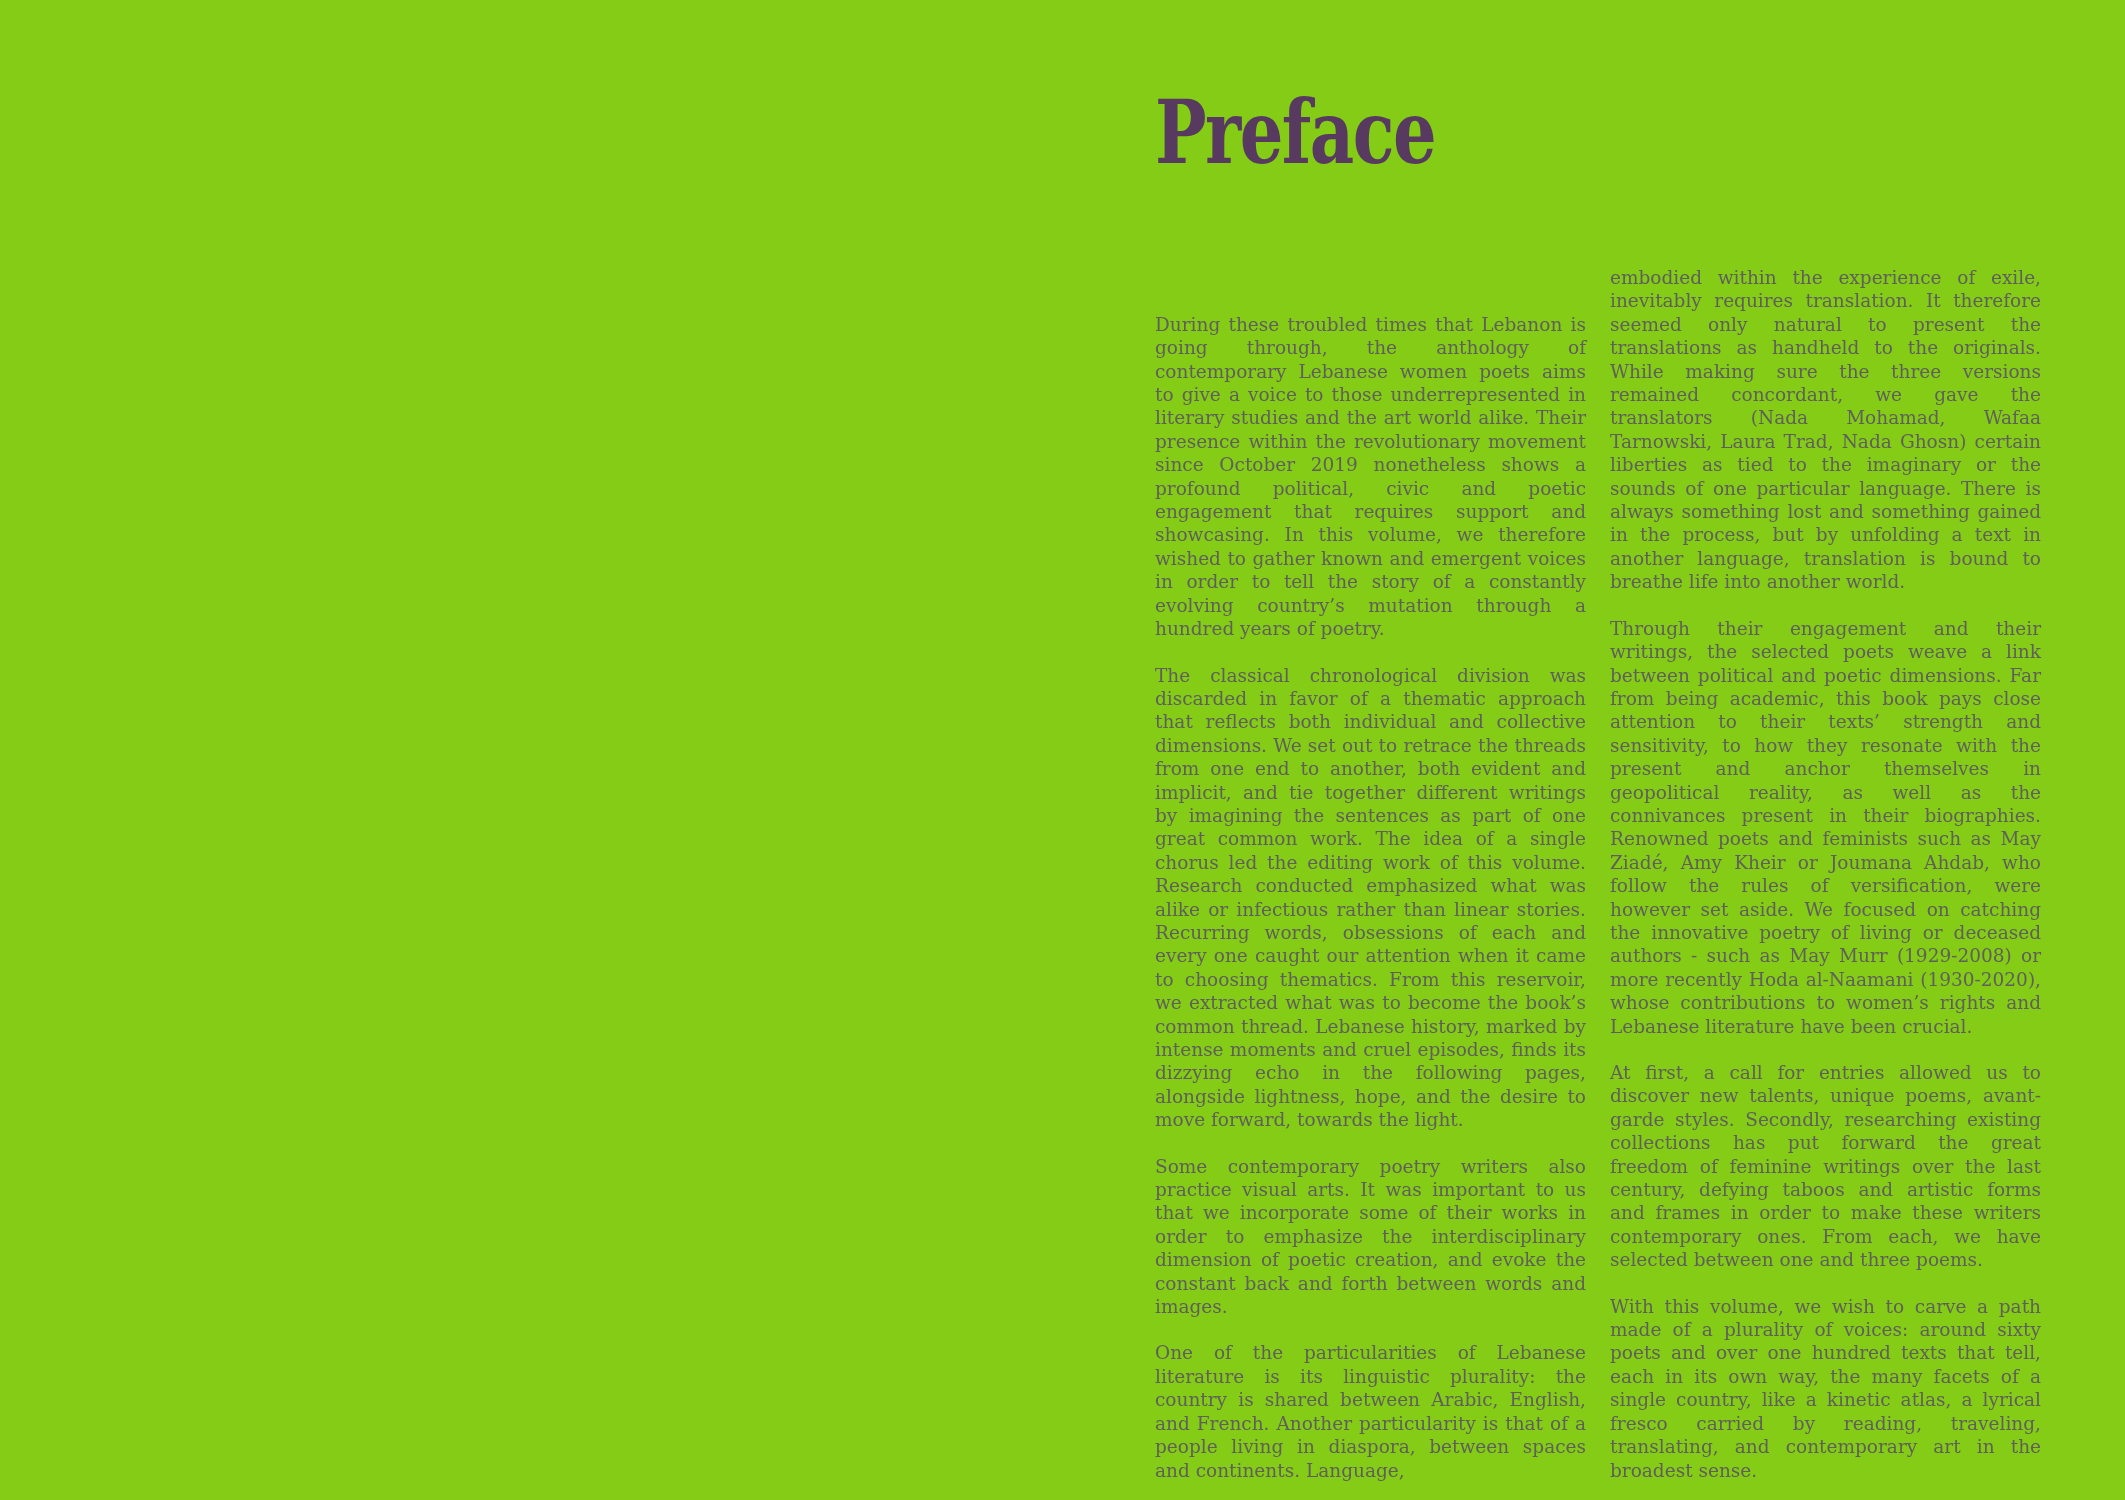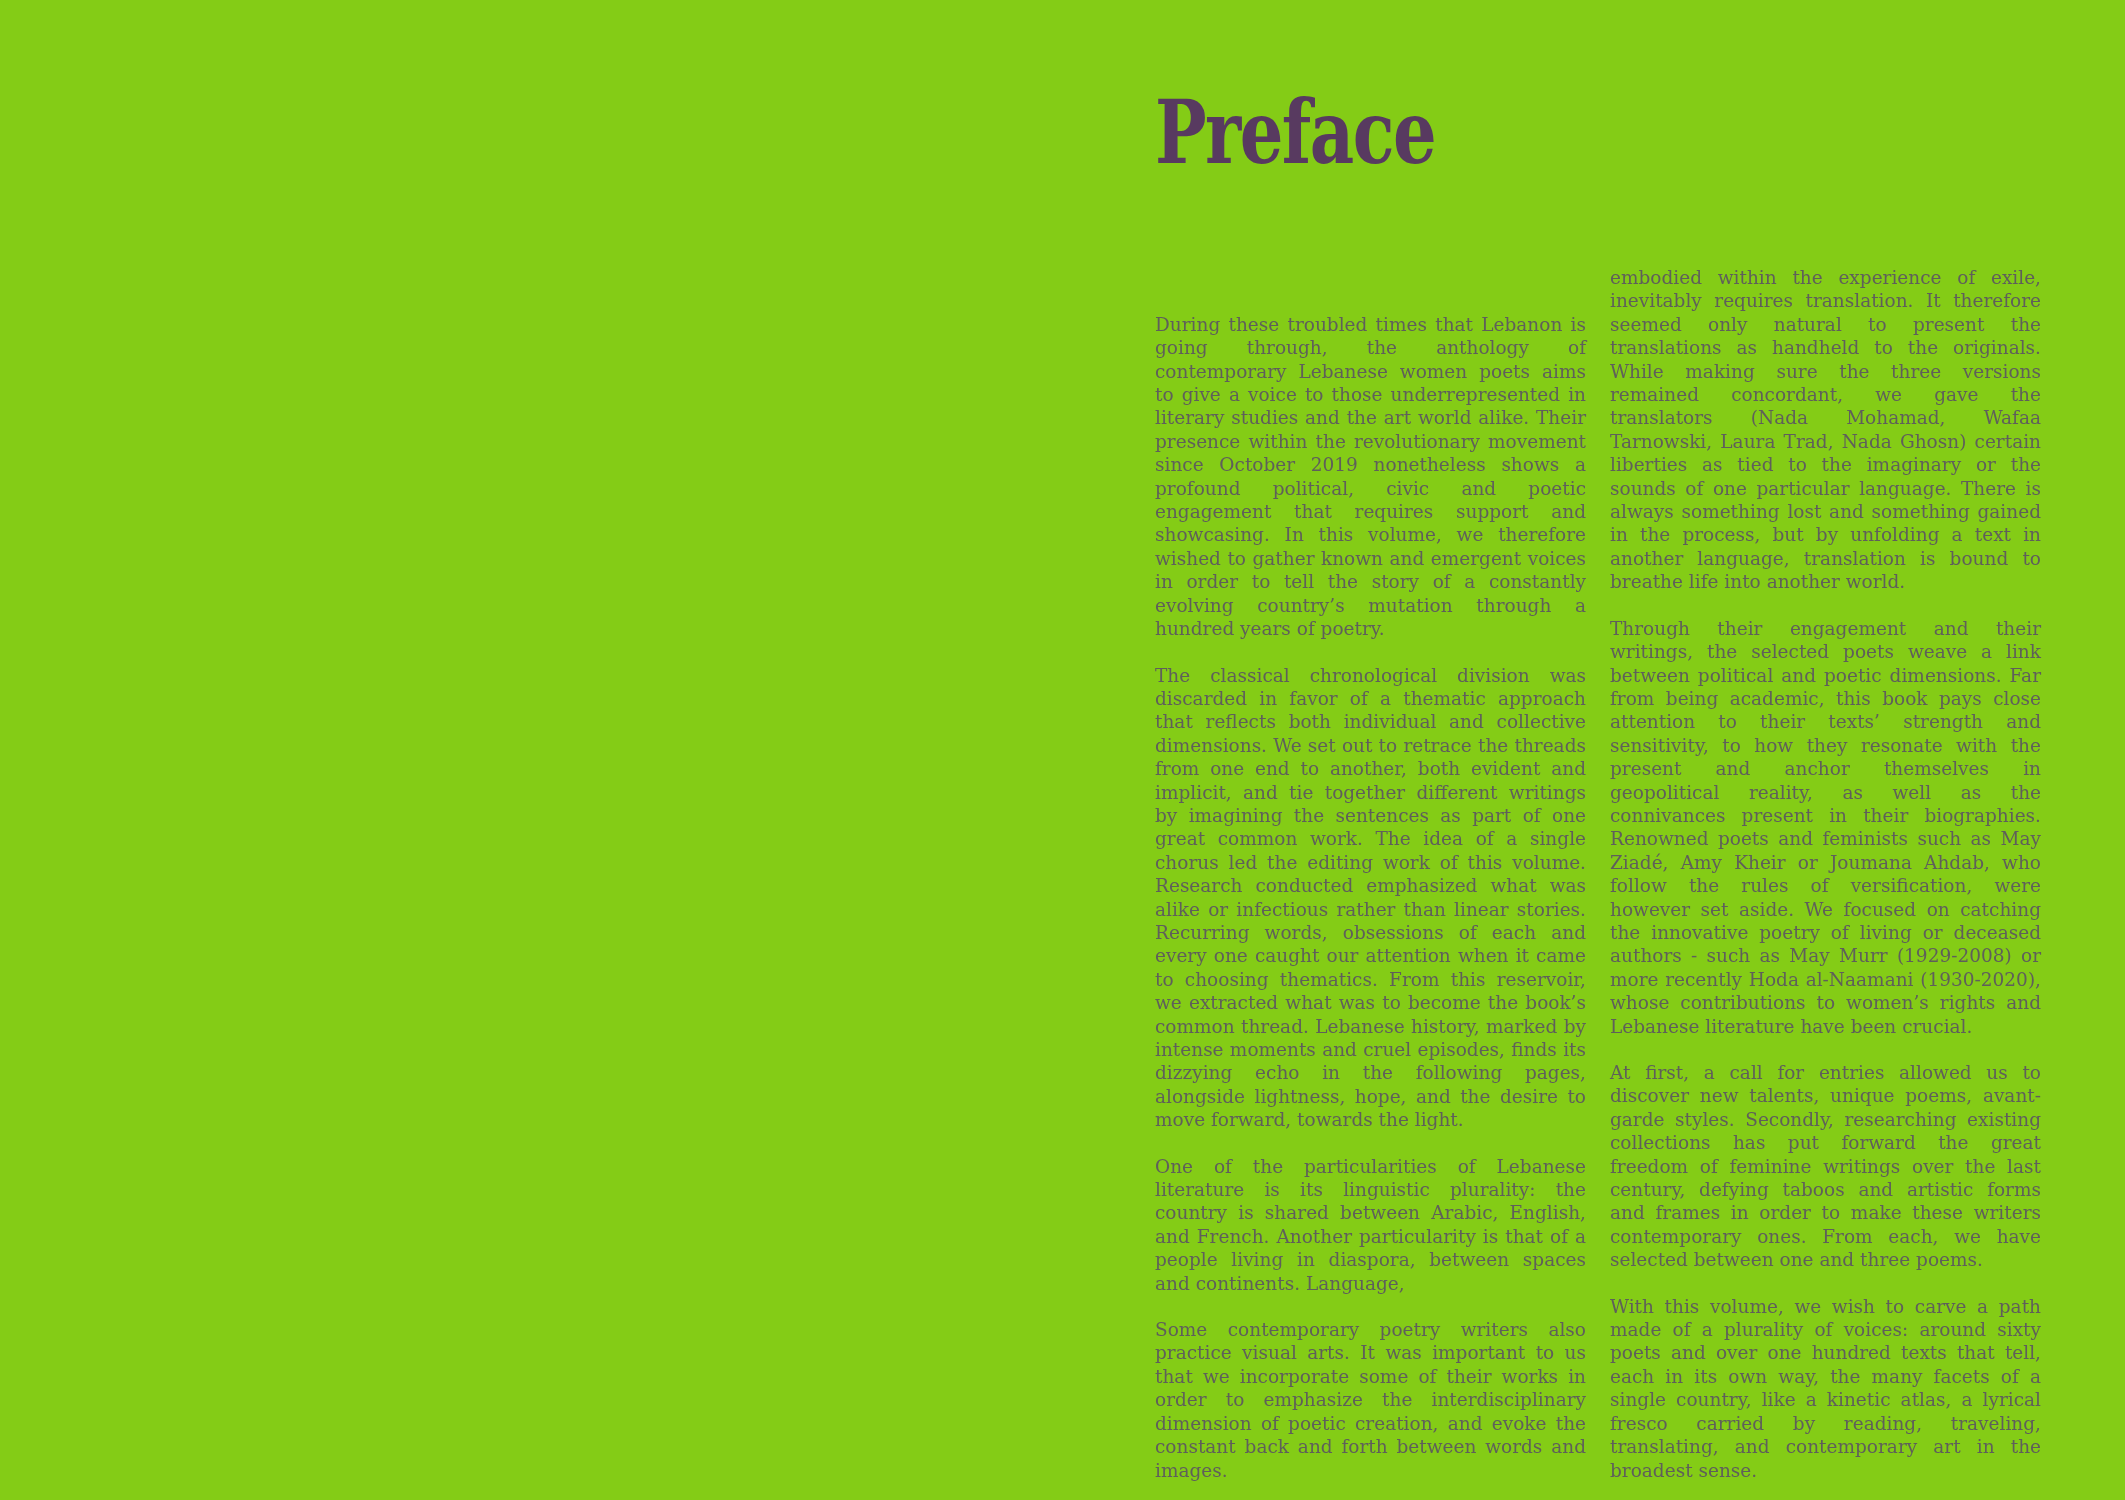--- a/index.html
+++ b/index.html
@@ -59,22 +59,22 @@
 </head>
 <body>
 
 <div class="page">
   <div class="content">
     <h1 class="page-title"><span class="title-inner">Preface</span></h1>
     <div class="columns">
       <div class="col">
           <p class="para">During these troubled times that Lebanon is going through, the anthology of contemporary Lebanese women poets aims to give a voice to those underrepresented in literary studies and the art world alike. Their presence within the revolutionary movement since October 2019 nonetheless shows a profound political, civic and poetic engagement that requires support and showcasing. In this volume, we therefore wished to gather known and emergent voices in order to tell the story of a constantly evolving country’s mutation through a hundred years of poetry.</p>
           <p class="para">The classical chronological division was discarded in favor of a thematic approach that reflects both individual and collective dimensions. We set out to retrace the threads from one end to another, both evident and implicit, and tie together different writings by imagining the sentences as part of one great common work. The idea of a single chorus led the editing work of this volume. Research conducted emphasized what was alike or infectious rather than linear stories. Recurring words, obsessions of each and every one caught our attention when it came to choosing thematics. From this reservoir, we extracted what was to become the book’s common thread. Lebanese history, marked by intense moments and cruel episodes, finds its dizzying echo in the following pages, alongside lightness, hope, and the desire to move forward, towards the light.</p>
+          <p class="para">Some contemporary poetry writers also practice visual arts. It was important to us that we incorporate some of their works in order to emphasize the interdisciplinary dimension of poetic creation, and evoke the constant back and forth between words and images.</p>
           <p class="para">One of the particularities of Lebanese literature is its linguistic plurality: the country is shared between Arabic, English, and French. Another particularity is that of a people living in diaspora, between spaces and continents. Language,</p>
-          <p class="para">Some contemporary poetry writers also practice visual arts. It was important to us that we incorporate some of their works in order to emphasize the interdisciplinary dimension of poetic creation, and evoke the constant back and forth between words and images.</p>
         </div>
       <div class="col">
         <div>
             <p class="para">embodied within the experience of exile, inevitably requires translation. It therefore seemed only natural to present the translations as handheld to the originals. While making sure the three versions remained concordant, we gave the translators (Nada Mohamad, Wafaa Tarnowski, Laura Trad, Nada Ghosn) certain liberties as tied to the imaginary or the sounds of one particular language. There is always something lost and something gained in the process, but by unfolding a text in another language, translation is bound to breathe life into another world.</p>
             <p class="para">Through their engagement and their writings, the selected poets weave a link between political and poetic dimensions. Far from being academic, this book pays close attention to their texts’ strength and sensitivity, to how they resonate with the present and anchor themselves in geopolitical reality, as well as the connivances present in their biographies. Renowned poets and feminists such as May Ziadé, Amy Kheir or Joumana Ahdab, who follow the rules of versification, were however set aside. We focused on catching the innovative poetry of living or deceased authors - such as May Murr (1929-2008) or more recently Hoda al-Naamani (1930-2020), whose contributions to women’s rights and Lebanese literature have been crucial.</p>
             <p class="para">At first, a call for entries allowed us to discover new talents, unique poems, avant-garde styles. Secondly, researching existing collections has put forward the great freedom of feminine writings over the last century, defying taboos and artistic forms and frames in order to make these writers contemporary ones. From each, we have selected between one and three poems.</p>
             <p class="para">With this volume, we wish to carve a path made of a plurality of voices: around sixty poets and over one hundred texts that tell, each in its own way, the many facets of a single country, like a kinetic atlas, a lyrical fresco carried by reading, traveling, translating, and contemporary art in the broadest sense.</p>
           </div>
 
       </div>

